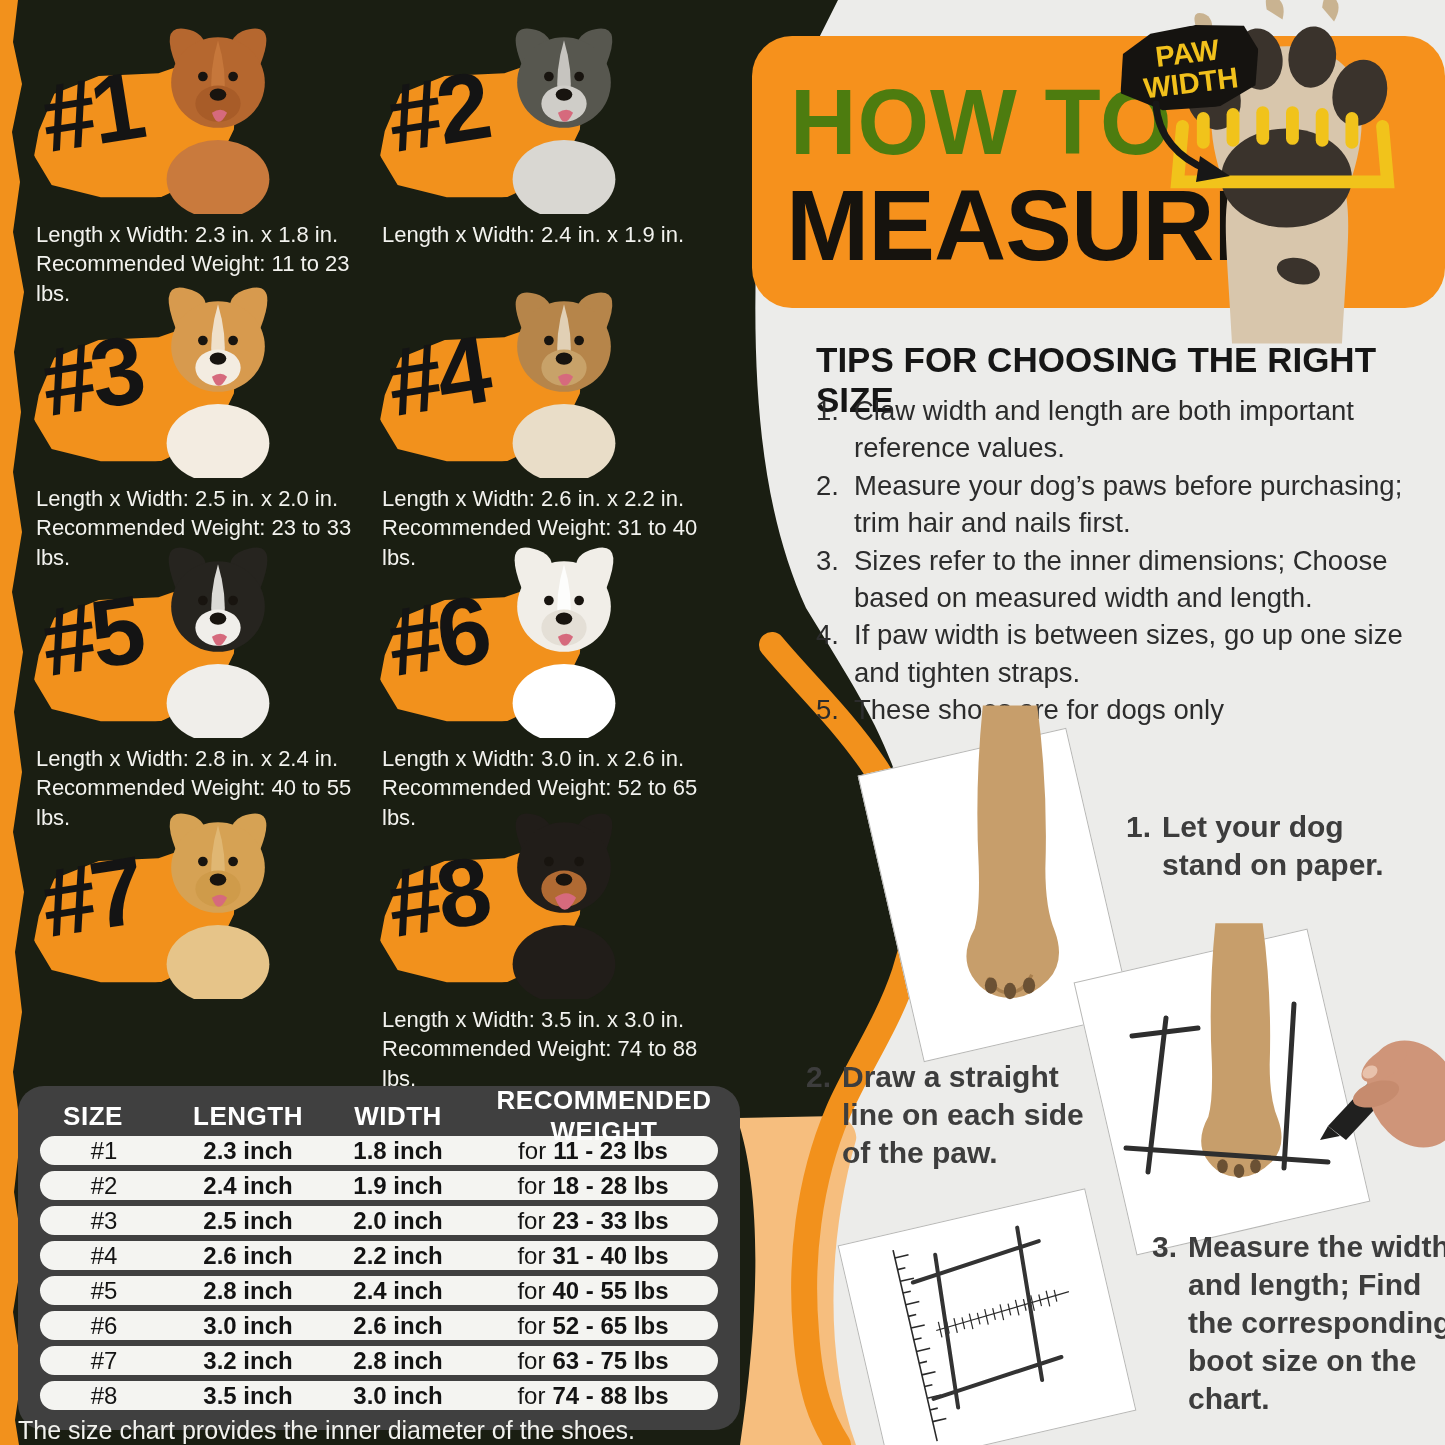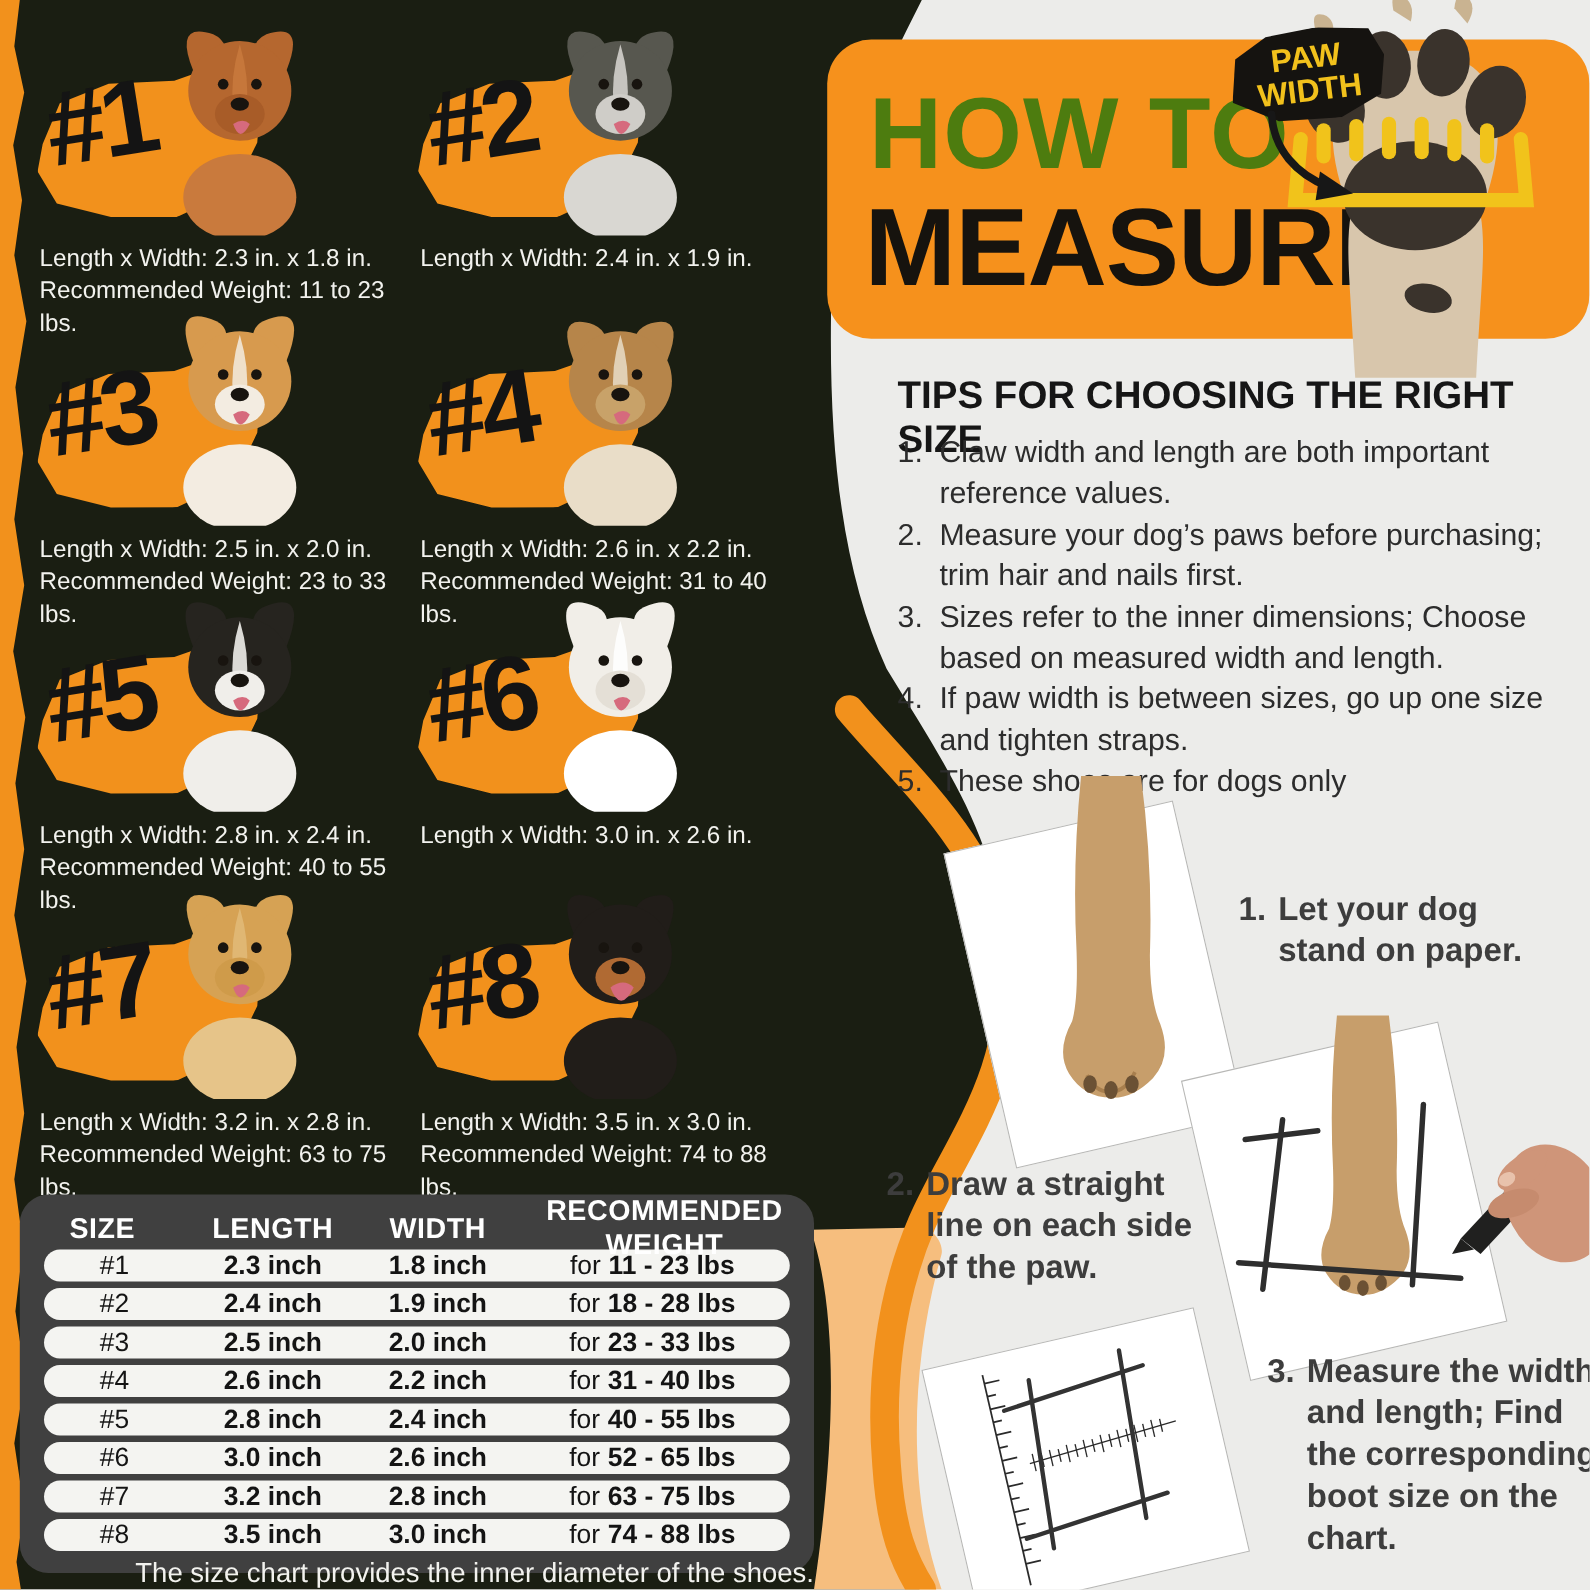--- a/index.html
+++ b/index.html
@@ -26,21 +26,21 @@
           font-size:26px;letter-spacing:.5px;}
   .t-head span{text-align:center;}
   .c1{width:150px;} .c2{width:160px;} .c3{width:140px;} .c4{width:272px;}
   .t-row{height:29px;margin:0 22px 6px 22px;background:#F4F4F1;border-radius:15px;
          display:flex;align-items:center;font-size:24px;color:#141414;}
   .t-row span{text-align:center;}
   .t-row .c1{width:128px;} .t-row .c2{width:160px;} .t-row .c3{width:140px;} .t-row .c4{width:250px;}
   .t-row .c2,.t-row .c3{font-weight:700;}
   .wcell{display:flex;justify-content:center;gap:7px;}
   .wcell .wfor{font-weight:400;} .wcell .wrange{font-weight:700;}
-  .t-foot{margin-top:4px;text-align:right;color:#F2F2EE;font-size:25px;}
+  .t-foot{margin-top:4px;text-align:left;color:#F2F2EE;font-size:25px;}
   
   .banner{position:absolute;left:752px;top:36px;right:0;height:272px;background:#F6911C;
           border-radius:40px;z-index:2;}
   .title1{position:absolute;left:790px;top:70px;font-size:92px;font-weight:800;color:#4d7c0f;
           letter-spacing:1px;z-index:3;}
   .title2{position:absolute;left:786px;top:168px;font-size:100px;font-weight:800;color:#16130E;
           letter-spacing:-1px;z-index:3;}
   .paw-wrap{position:absolute;left:1128px;top:0;width:317px;height:345px;z-index:5;}
   .pw-badge{position:absolute;left:1118px;top:26px;width:142px;height:84px;z-index:7;
             background:#151310;transform:rotate(-7deg);display:flex;align-items:center;justify-content:center;
@@ -202,43 +202,40 @@
         <path d="M50,20 Q44,40 46,58 L54,58 Q56,40 50,20 Z" style="fill:var(--blaze)" opacity="0.85"></path>
         <ellipse cx="50" cy="62" rx="15" ry="12" style="fill:var(--muzzle)"></ellipse>
         <ellipse cx="50" cy="56" rx="5.5" ry="4" fill="#18140F"></ellipse>
         <circle cx="40" cy="44" r="3.2" fill="#18140F"></circle>
           <circle cx="60" cy="44" r="3.2" fill="#18140F"></circle>
         <path d="M46,68 Q50,80 56,68 Q52,64 46,68 Z" fill="#D66A7D"></path>
       </svg>
     </div>
     <div class="card-text">
       <div>Length x Width: 3.0 in. x 2.6 in.</div>
+      <div>Recommended Weight: 52 to 65 lbs.</div>
     </div>
   </div>
 
   <div class="size-card" style="left: 22px; top: 793px; --fur: #D6A254; --blaze: #E6C489; --muzzle: #CF9B4A;">
     <div class="card-art">
       <div class="brush"></div>
       <div class="card-num">#7</div>
       <svg class="dog" viewBox="0 0 100 135">
         <ellipse cx="50" cy="112" rx="34" ry="26" style="fill:var(--blaze)"></ellipse>
         <path d="M22,36 Q10,6 34,14 Q45,19 40,33 Q32,42 22,36 Z" style="fill:var(--fur)"></path>
         <path d="M78,36 Q90,6 66,14 Q55,19 60,33 Q68,42 78,36 Z" style="fill:var(--fur)"></path>
         <ellipse cx="50" cy="48" rx="31" ry="30" style="fill:var(--fur)"></ellipse>
         <path d="M50,20 Q44,40 46,58 L54,58 Q56,40 50,20 Z" style="fill:var(--blaze)" opacity="0.6"></path>
         <ellipse cx="50" cy="62" rx="15" ry="12" style="fill:var(--muzzle)"></ellipse>
         <ellipse cx="50" cy="56" rx="5.5" ry="4" fill="#18140F"></ellipse>
         <circle cx="40" cy="44" r="3.2" fill="#18140F"></circle>
           <circle cx="60" cy="44" r="3.2" fill="#18140F"></circle>
         <path d="M46,68 Q50,80 56,68 Q52,64 46,68 Z" fill="#D66A7D"></path>
       </svg>
-    </div>
-    <div class="card-text">
-      <div>Length x Width: 3.2 in. x 2.8 in.</div>
-      <div>Recommended Weight: 63 to 75 lbs.</div>
     </div>
   </div>
 
   <div class="size-card" style="left: 368px; top: 793px; --fur: #211D19; --blaze: #2E2822; --muzzle: #B06A33;">
     <div class="card-art">
       <div class="brush"></div>
       <div class="card-num">#8</div>
       <svg class="dog" viewBox="0 0 100 135">
         <ellipse cx="50" cy="112" rx="34" ry="26" style="fill:var(--fur)"></ellipse>
         <path d="M22,36 Q10,6 34,14 Q45,19 40,33 Q32,42 22,36 Z" style="fill:var(--fur)"></path>

